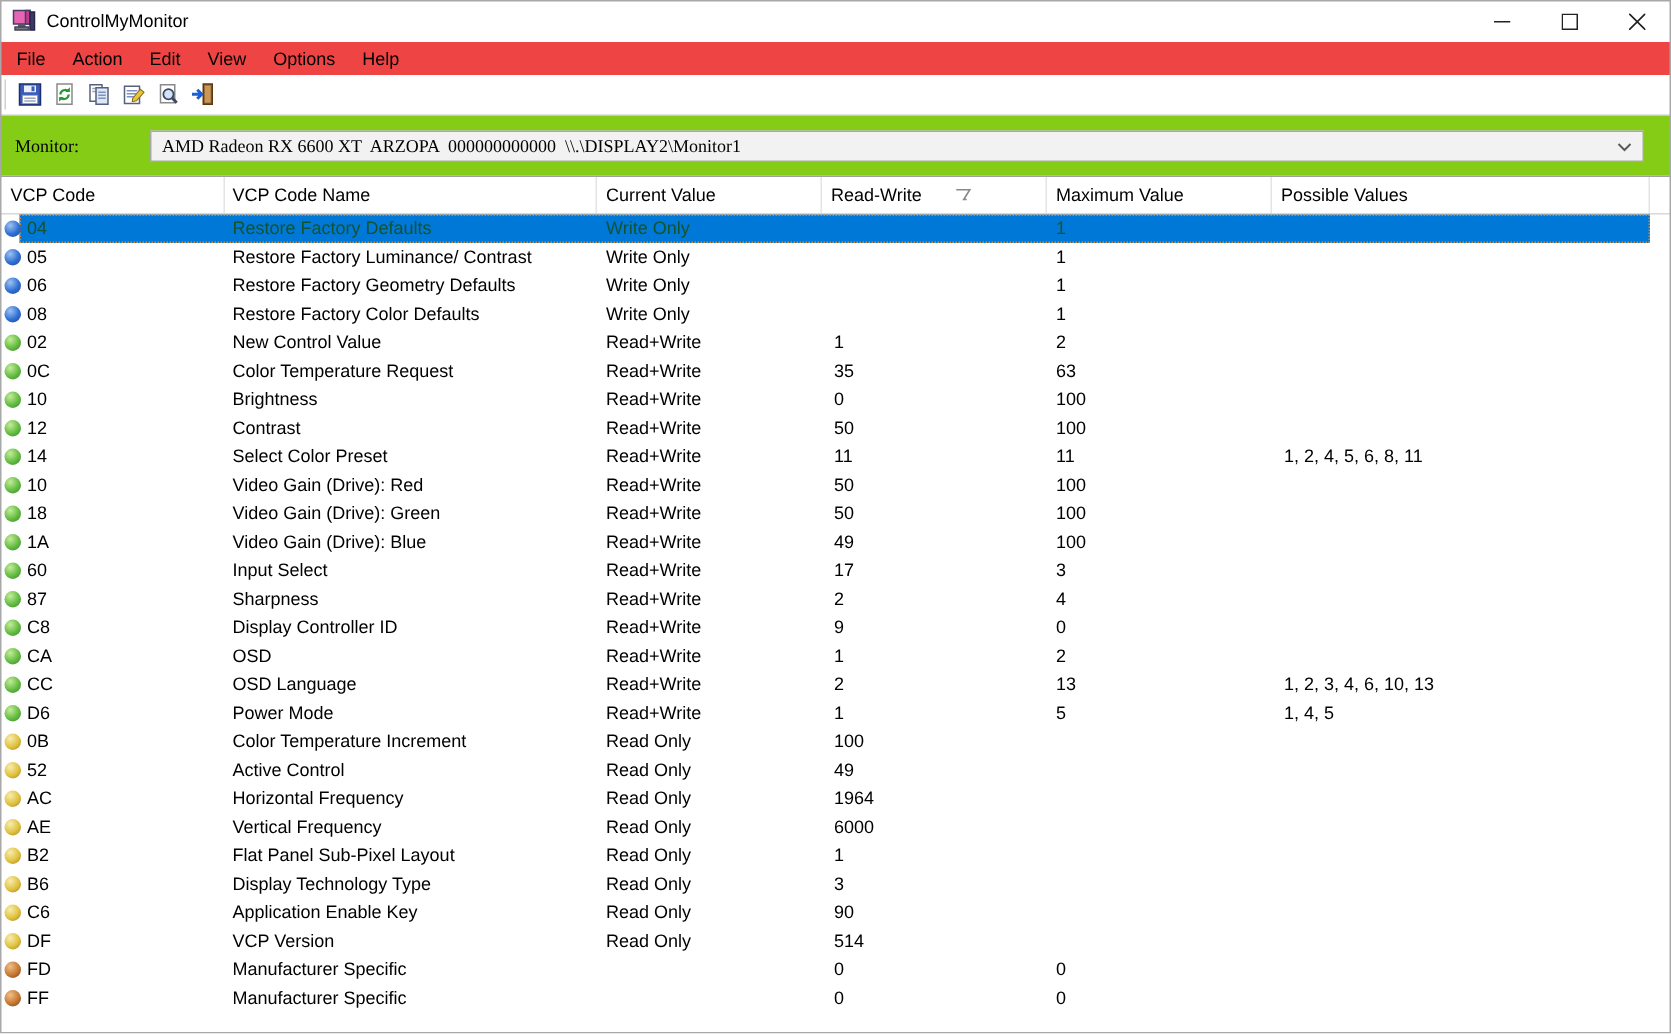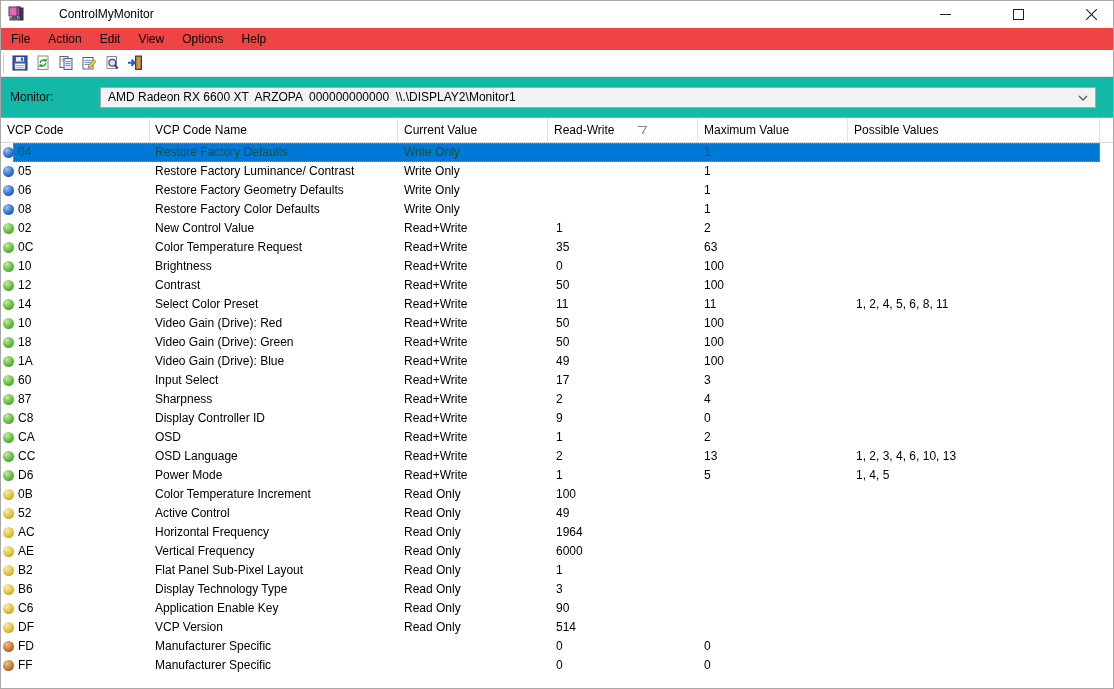--- a/index.html
+++ b/index.html
@@ -4,39 +4,39 @@
 <style>
   * { margin:0; padding:0; box-sizing:border-box; }
   html,body { width:1114px; height:689px; }
   body {
     font-family:"Liberation Sans","DejaVu Sans",sans-serif;
     font-size:12px; color:#000; background:#fff; overflow:hidden;
   }
   .window { width:1114px; height:689px; background:#fff; outline:1px solid #a8a8a8; outline-offset:-1px; position:relative; }
 
   
-  .titlebar { height:28px; display:flex; align-items:center; background:#fff;gap:28px; }
+  .titlebar { height:28px; display:flex; align-items:center; background:#fff; }
   .titlebar .app-icon { width:16px; height:16px; margin:0 7px 0 8px; flex:0 0 auto; }
   .titlebar .title-text { font-size:12px; color:#000; }
   .titlebar .spacer { flex:1; }
   .caption-btn { width:45px; height:28px; display:flex; align-items:center; justify-content:center; }
   .caption-btn svg { display:block; }
 
   
   .menubar { height:22px; display:flex; align-items:center; background:#ef4444; padding-left:2px; }
   .menu-item { padding:2px 9px; color:#000; }
 
   
   .toolbar { height:27px; display:flex; align-items:center; background:#fff; border-bottom:1px solid #e3e3e3; }
   .tb-grip { width:1px; height:20px; background:#d0d0d0; margin:0 4px 0 3px; }
   .tb-btn { width:23px; height:23px; display:flex; align-items:center; justify-content:center; }
   .tb-btn svg { display:block; }
 
   
-  .monitor-band { height:40px; background:#14b8a6; display:flex; align-items:center; }
+  .monitor-band { height:40px; background:#84cc16; display:flex; align-items:center;font-family:Liberation Serif, serif; }
   .monitor-label { width:100px; padding-left:10px; color:#000; }
   .monitor-combo {
     width:996px; height:21px; background:#f2f2f2; border:1px solid #a9a9a9;
     display:flex; align-items:center; position:relative;
   }
   .monitor-combo .combo-text { padding-left:7px; white-space:pre; overflow:hidden; color:#000; }
   .monitor-combo .combo-chevron { position:absolute; right:7px; top:7px; }
 
   
   .table-area { border-top:1px solid #a0a0a0; }

